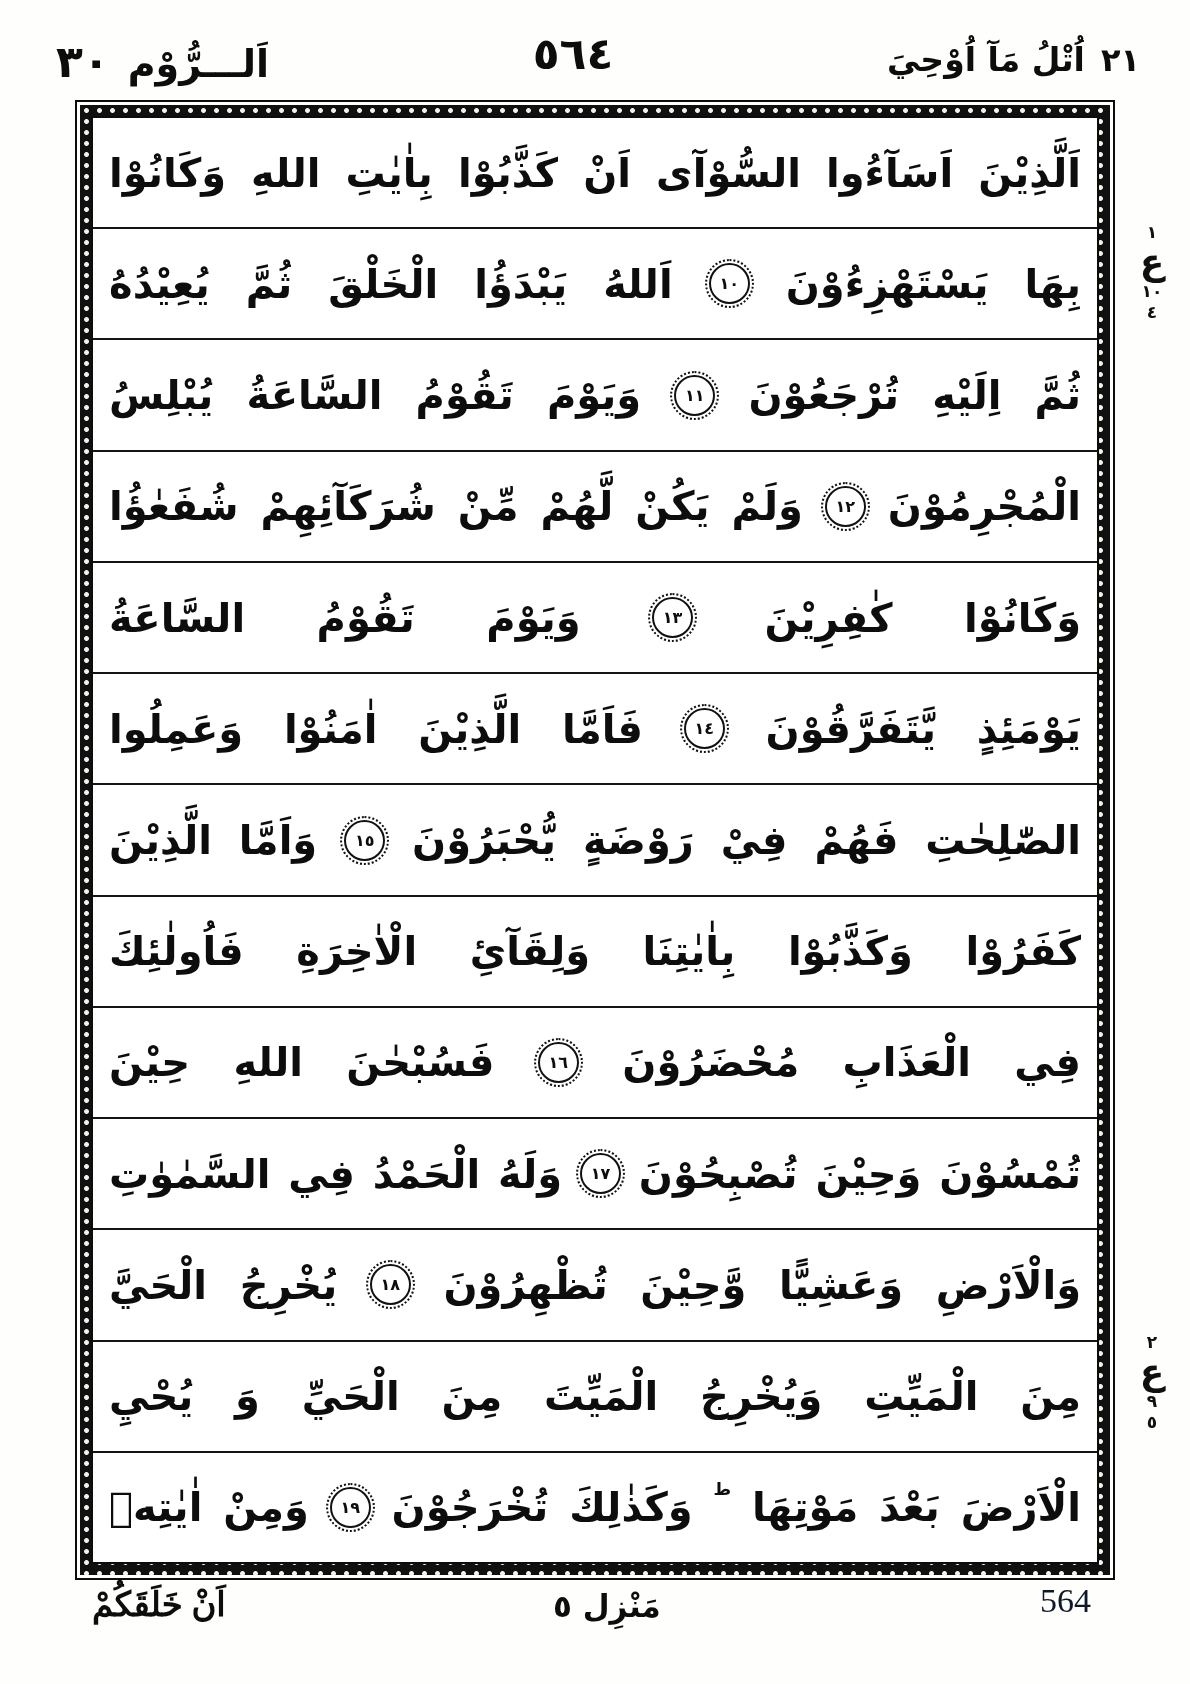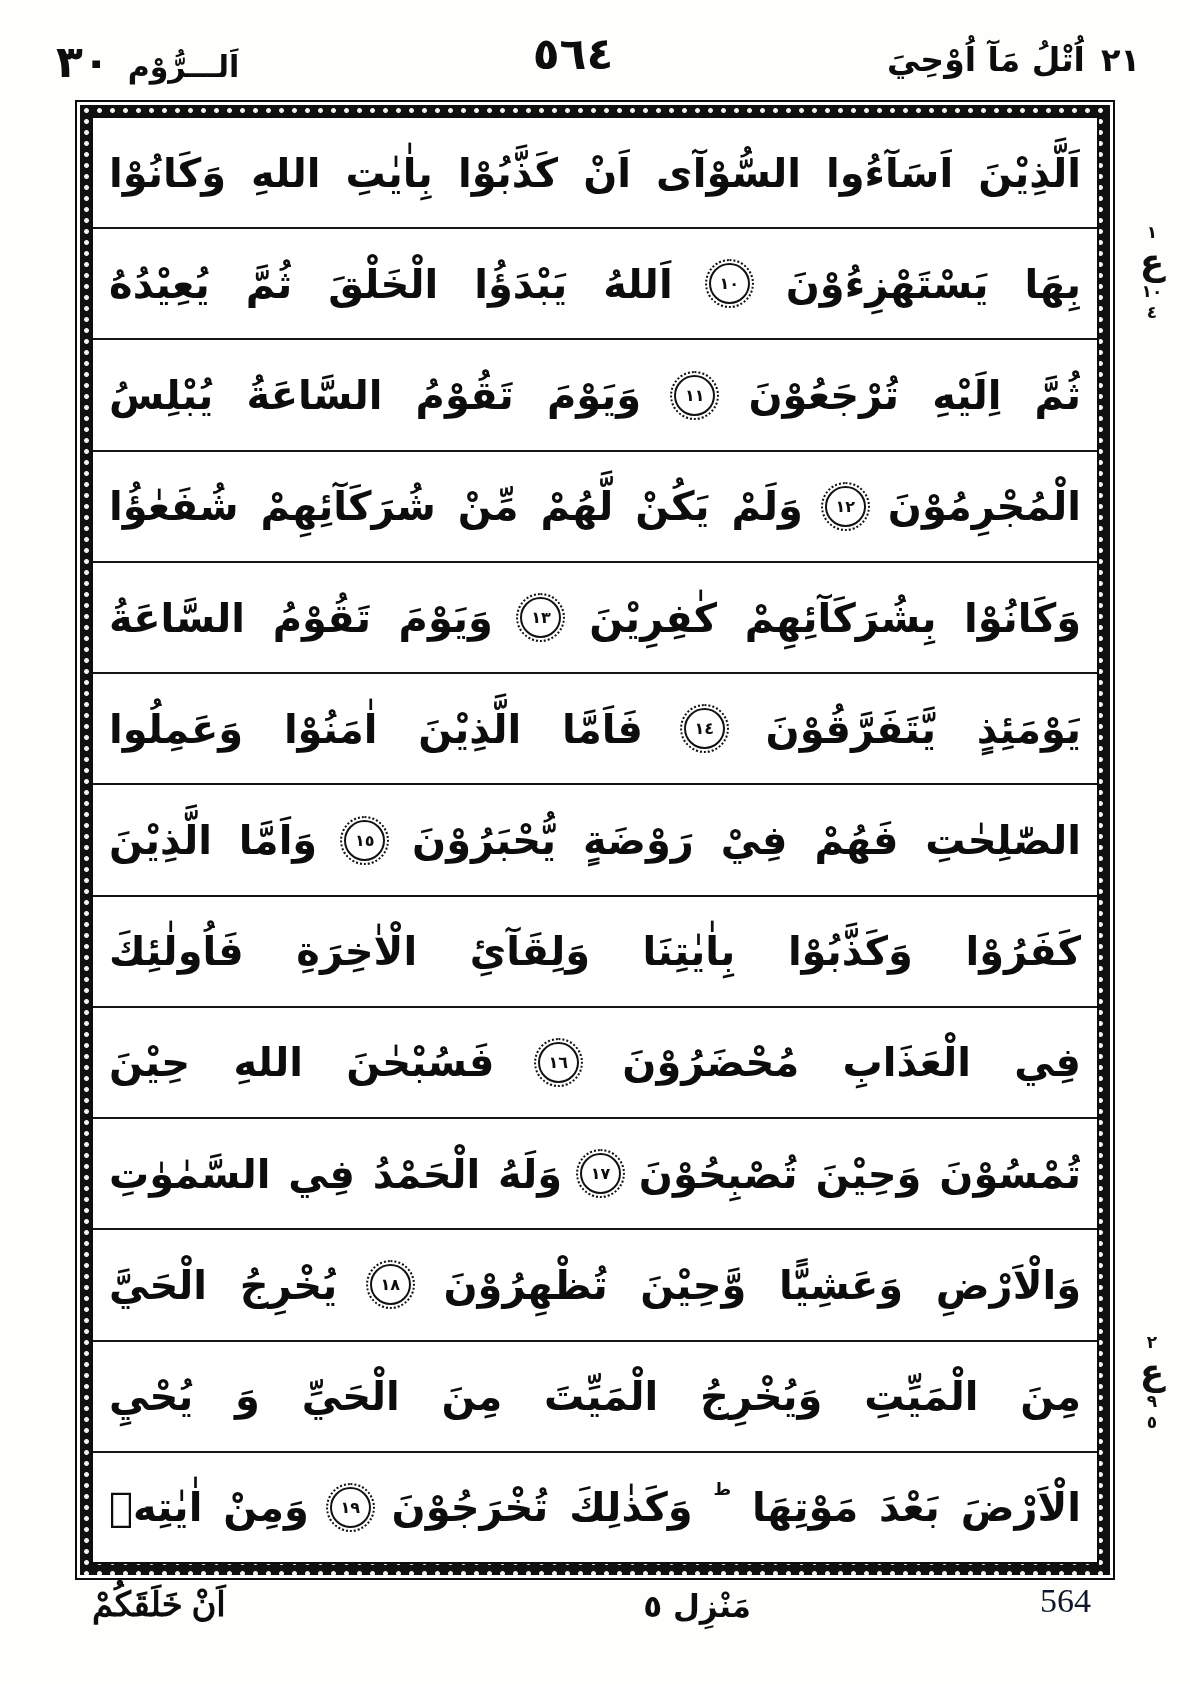--- a/index.html
+++ b/index.html
@@ -2,21 +2,21 @@
 <html lang="ar"><head>
 <meta charset="utf-8">
 <style>
   html,body{margin:0;padding:0;}
   body{width:1190px;height:1684px;background:#ffffff;overflow:hidden;}
   .page{position:relative;width:1190px;height:1684px;background:#fefefc;color:#0d0d0d;}
 
   
   .surah-header{position:absolute;top:36px;left:56px;display:flex;direction:rtl;
     align-items:baseline;gap:18px;font-family:"DejaVu Sans",sans-serif;font-weight:700;}
-  .surah-title{font-size:30px;text-align:right;}
+  .surah-title{font-size:38px;text-align:right;}
   .surah-num{font-size:44px;}
   .page-num-top{position:absolute;top:28px;left:498px;width:150px;text-align:center;
     font-family:"DejaVu Sans",sans-serif;font-weight:700;font-size:44px;}
   .juz-header{position:absolute;top:40px;right:50px;display:flex;direction:rtl;
     align-items:baseline;gap:16px;font-family:"DejaVu Sans",sans-serif;font-weight:700;}
   .juz-num{font-size:32px;}
   .juz-title{font-size:33px;text-align:right;}
 
   
   .frame{position:absolute;left:75px;top:100px;width:1040px;height:1480px;
@@ -44,21 +44,21 @@
   .ruku{position:absolute;left:1121px;width:62px;display:flex;flex-direction:column;
     align-items:center;font-family:"DejaVu Sans",sans-serif;font-weight:700;color:#101010;}
   .ruku-top{top:222px;}
   .ruku-bottom{top:1332px;}
   .ruku .num{font-size:17px;line-height:1.25;}
   .ruku .ain{font-size:36px;line-height:1.05;}
 
   
   .catchword{position:absolute;left:92px;top:1584px;direction:rtl;
     font-family:Liberation Serif, serif;font-weight:700;font-size:34px;}
-  .manzil{position:absolute;left:553px;top:1588px;width:198px;text-align:right;direction:rtl;
+  .manzil{position:absolute;left:553px;top:1588px;width:198px;text-align:left;direction:rtl;
     font-family:"DejaVu Sans",sans-serif;font-weight:700;font-size:31px;}
   .watermark{position:absolute;left:693px;top:1574px;
     font-family:"Liberation Sans",sans-serif;font-weight:700;font-size:44px;letter-spacing:.5px;}
   .pageno{position:absolute;left:1040px;top:1582px;
     font-family:"Liberation Serif",serif;font-size:34px;color:#0f172a;}
 </style>
 </head>
 <body>
 
 <div class="page">
@@ -113,21 +113,20 @@
             <span class="ayah">١٢</span>
             <span class="word">وَلَمْ</span>
             <span class="word">يَكُنْ</span>
             <span class="word">لَّهُمْ</span>
             <span class="word">مِّنْ</span>
             <span class="word">شُرَكَآئِهِمْ</span>
             <span class="word">شُفَعٰؤُا</span>
           </div>
           <div class="row">
             <span class="word">وَكَانُوْا</span>
-            <span class="word">بِشُرَكَآئِهِمْ</span>
             <span class="word">كٰفِرِيْنَ</span>
             <span class="ayah">١٣</span>
             <span class="word">وَيَوْمَ</span>
             <span class="word">تَقُوْمُ</span>
             <span class="word">السَّاعَةُ</span>
           </div>
           <div class="row">
             <span class="word">يَوْمَئِذٍ</span>
             <span class="word">يَّتَفَرَّقُوْنَ</span>
             <span class="ayah">١٤</span>

